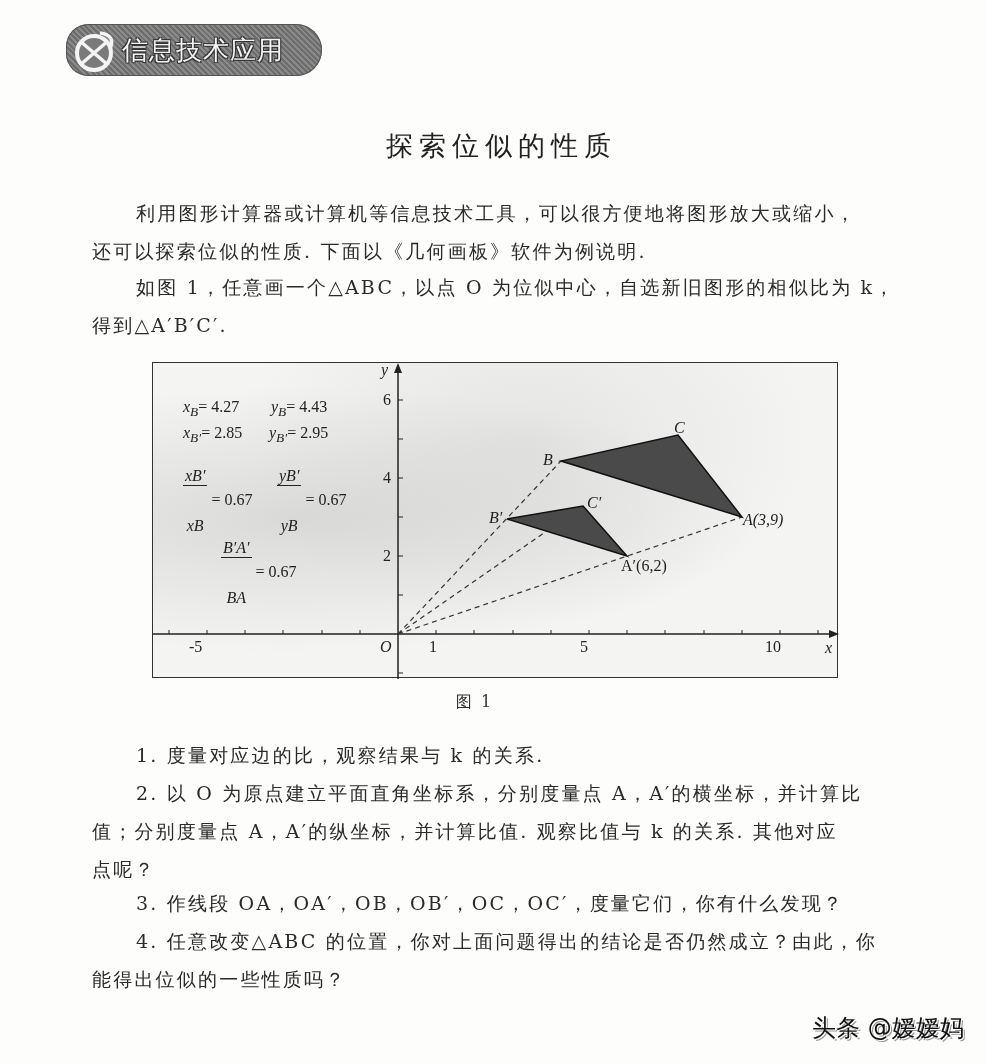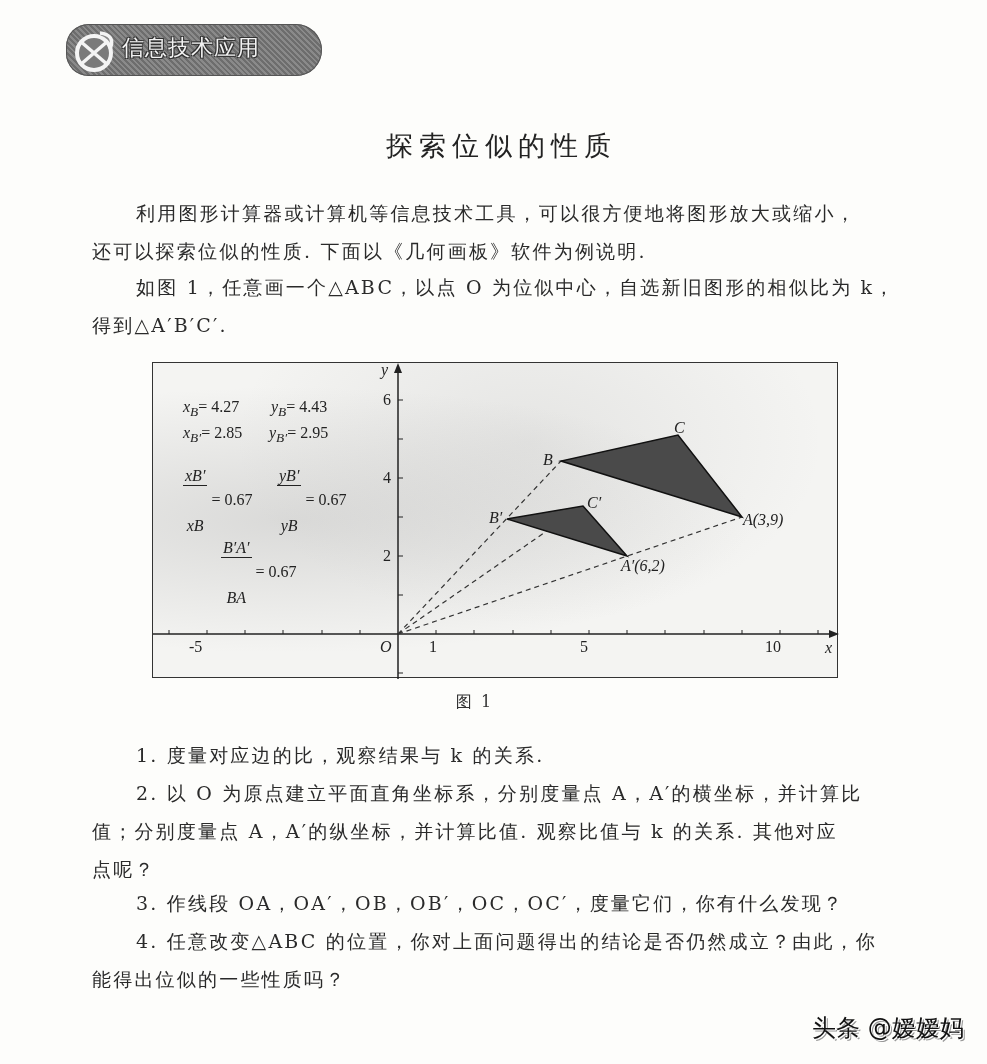--- a/index.html
+++ b/index.html
@@ -14,21 +14,21 @@
     border-radius: 26px 30px 30px 26px;
     background: repeating-linear-gradient(45deg, #6d6d6d 0 2px, #8a8a8a 2px 4px);
     box-shadow: inset 0 0 0 1px #555;
   }
   .banner-logo {
     position: absolute; left: 70px; top: 27px; width: 48px; height: 48px;
   }
   .banner-title {
     position: absolute; left: 122px; top: 33px;
     font-family: Liberation Mono, monospace;
-    font-size: 22px; color: #f2f2f2; letter-spacing: 1px;
+    font-size: 26px; color: #f2f2f2; letter-spacing: 1px;
     text-shadow: 1px 1px 0 #333, -1px -1px 0 #333, 1px -1px 0 #333, -1px 1px 0 #333;
   }
   .page-title {
     position: absolute; left: 0; width: 987px; top: 128px; text-align: center;
     font-size: 27px; letter-spacing: 6px; color: #222; padding-left: 8px;
   }
   .para {
     position: absolute; left: 92px; width: 830px;
     font-size: 19px; line-height: 38px; letter-spacing: 2.2px; color: #2a2a2a;
   }
@@ -136,21 +136,21 @@
   <div class="mtext" style="left:227px; top:275px; font-style:italic;">O</div>
   <div class="mtext" style="left:36px; top:275px;">-5</div>
   <div class="mtext" style="left:276px; top:275px;">1</div>
   <div class="mtext" style="left:427px; top:275px;">5</div>
   <div class="mtext" style="left:612px; top:275px;">10</div>
   <div class="mtext" style="left:230px; top:184px;">2</div>
   <div class="mtext" style="left:230px; top:106px;">4</div>
   <div class="mtext" style="left:230px; top:28px;">6</div>
 
   <div class="mtext" style="left:590px; top:148px; font-style:italic;">A(3,9)</div>
-  <div class="mtext" style="left:468px; top:194px; font-style:italic;">A′(6,2)</div>
+  <div class="mtext" style="left:468px; top:194px; ">A′(6,2)</div>
   <div class="mtext" style="left:390px; top:88px; font-style:italic;">B</div>
   <div class="mtext" style="left:336px; top:146px; font-style:italic;">B′</div>
   <div class="mtext" style="left:521px; top:56px; font-style:italic;">C</div>
   <div class="mtext" style="left:434px; top:131px; font-style:italic;">C′</div>
 
   <div class="mtext" style="left:30px; top:35px;">
     <i>x</i><sub><i>B</i></sub><span>= 4.27</span>
   </div>
   <div class="mtext" style="left:118px; top:35px;">
     <i>y</i><sub><i>B</i></sub><span>= 4.43</span>

